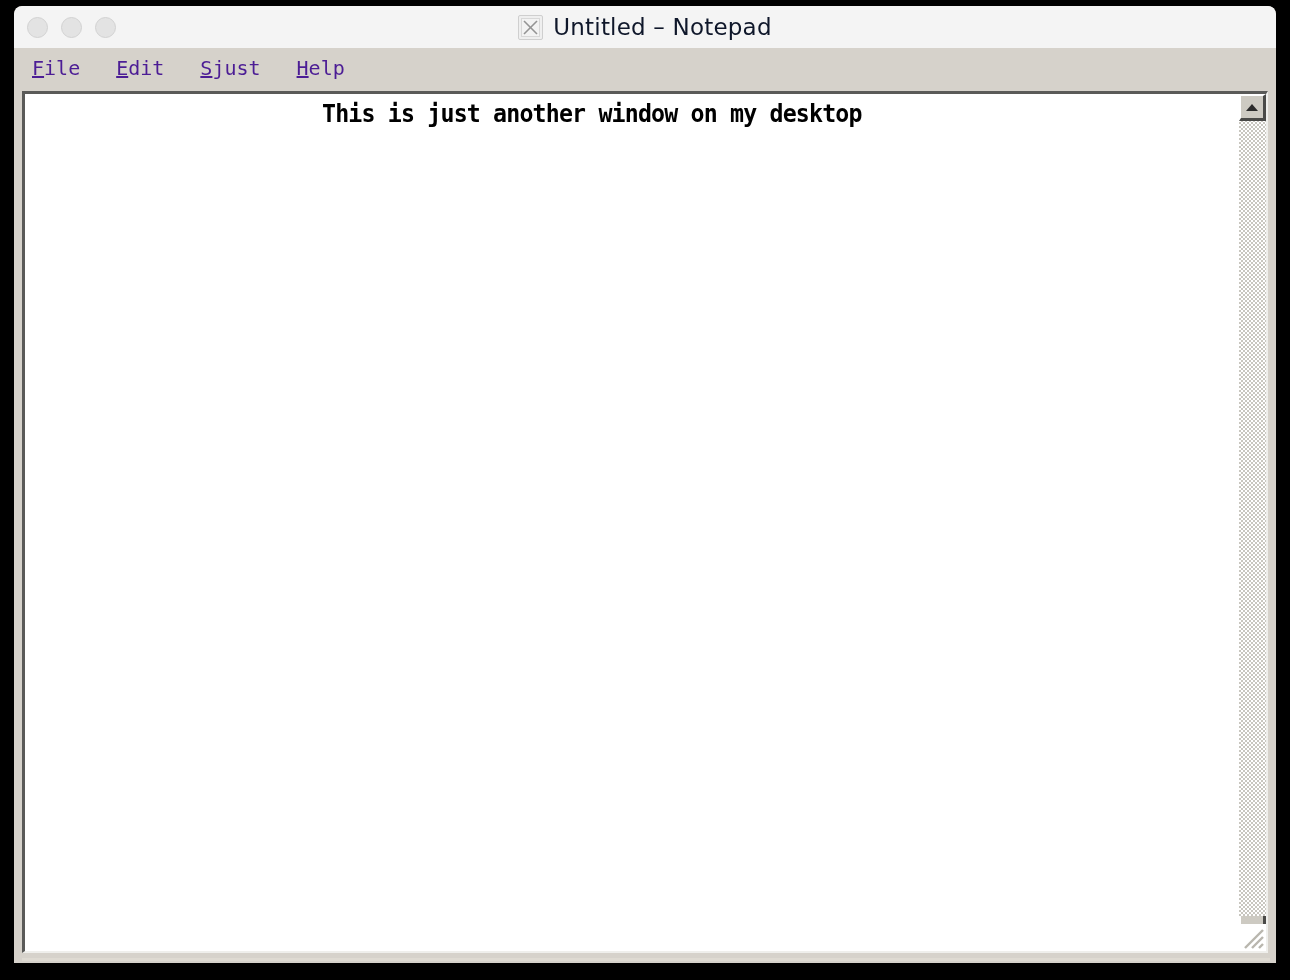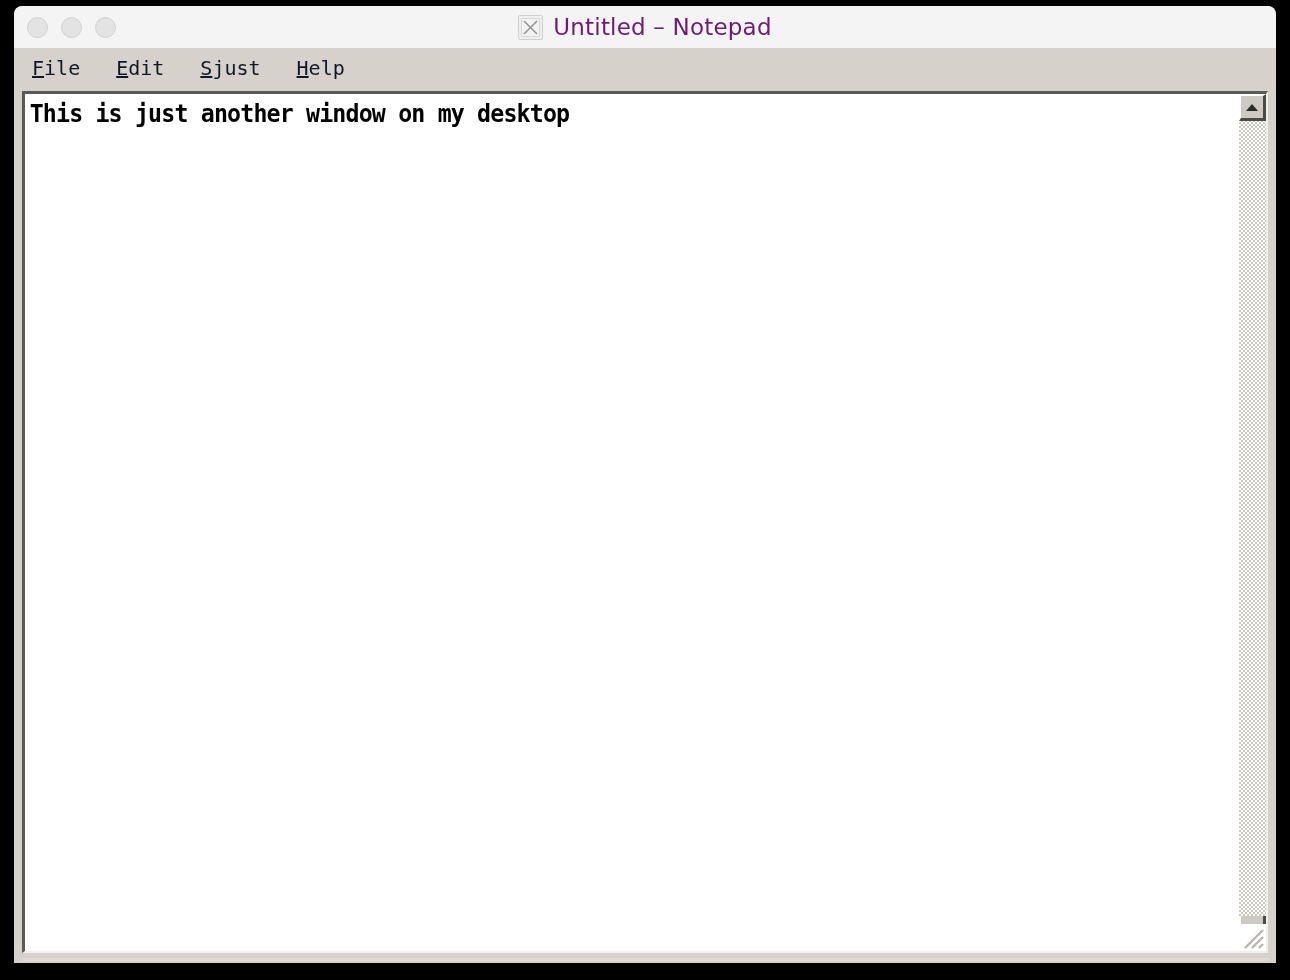--- a/index.html
+++ b/index.html
@@ -86,38 +86,38 @@
     box-sizing: border-box;
     display: flex;
     align-items: center;
     justify-content: center;
     flex: none;
   }
   #app-icon svg { display: block; }
   #title-text {
     font-family: "DejaVu Sans", sans-serif;
     font-size: 23px;
-    color: #701a75;
+    color: #0f172a;
     letter-spacing: 0.2px;
     white-space: nowrap;
   }
 
   
   #menubar {
     height: 39px;
     background: #d6d2cb;
     display: flex;
     align-items: center;
     padding-left: 18px;
     box-sizing: border-box;
   }
   .menu-item {
     font-family: "DejaVu Sans Mono", monospace;
     font-size: 20px;
-    color: #0f172a;
+    color: #4c1d95;
     margin-right: 36px;
     cursor: default;
     white-space: nowrap;
     line-height: 1;
   }
   .menu-item .accel {
     text-decoration: underline;
   }
 
   
@@ -127,20 +127,21 @@
     top: 85px;
     width: 1246px;
     height: 862px;
     box-sizing: border-box;
     border-top: 3px solid #5a5a58;
     border-left: 3px solid #5a5a58;
     border-right: 2px solid #efefec;
     border-bottom: 2px solid #efefec;
     background: #be185d;
     overflow: hidden;
+    text-align: center;
   }
 
   
   #textarea-pane {
     position: absolute;
     left: 0;
     top: 0;
     right: 27px;
     bottom: 0;
     background: #ffffff;

